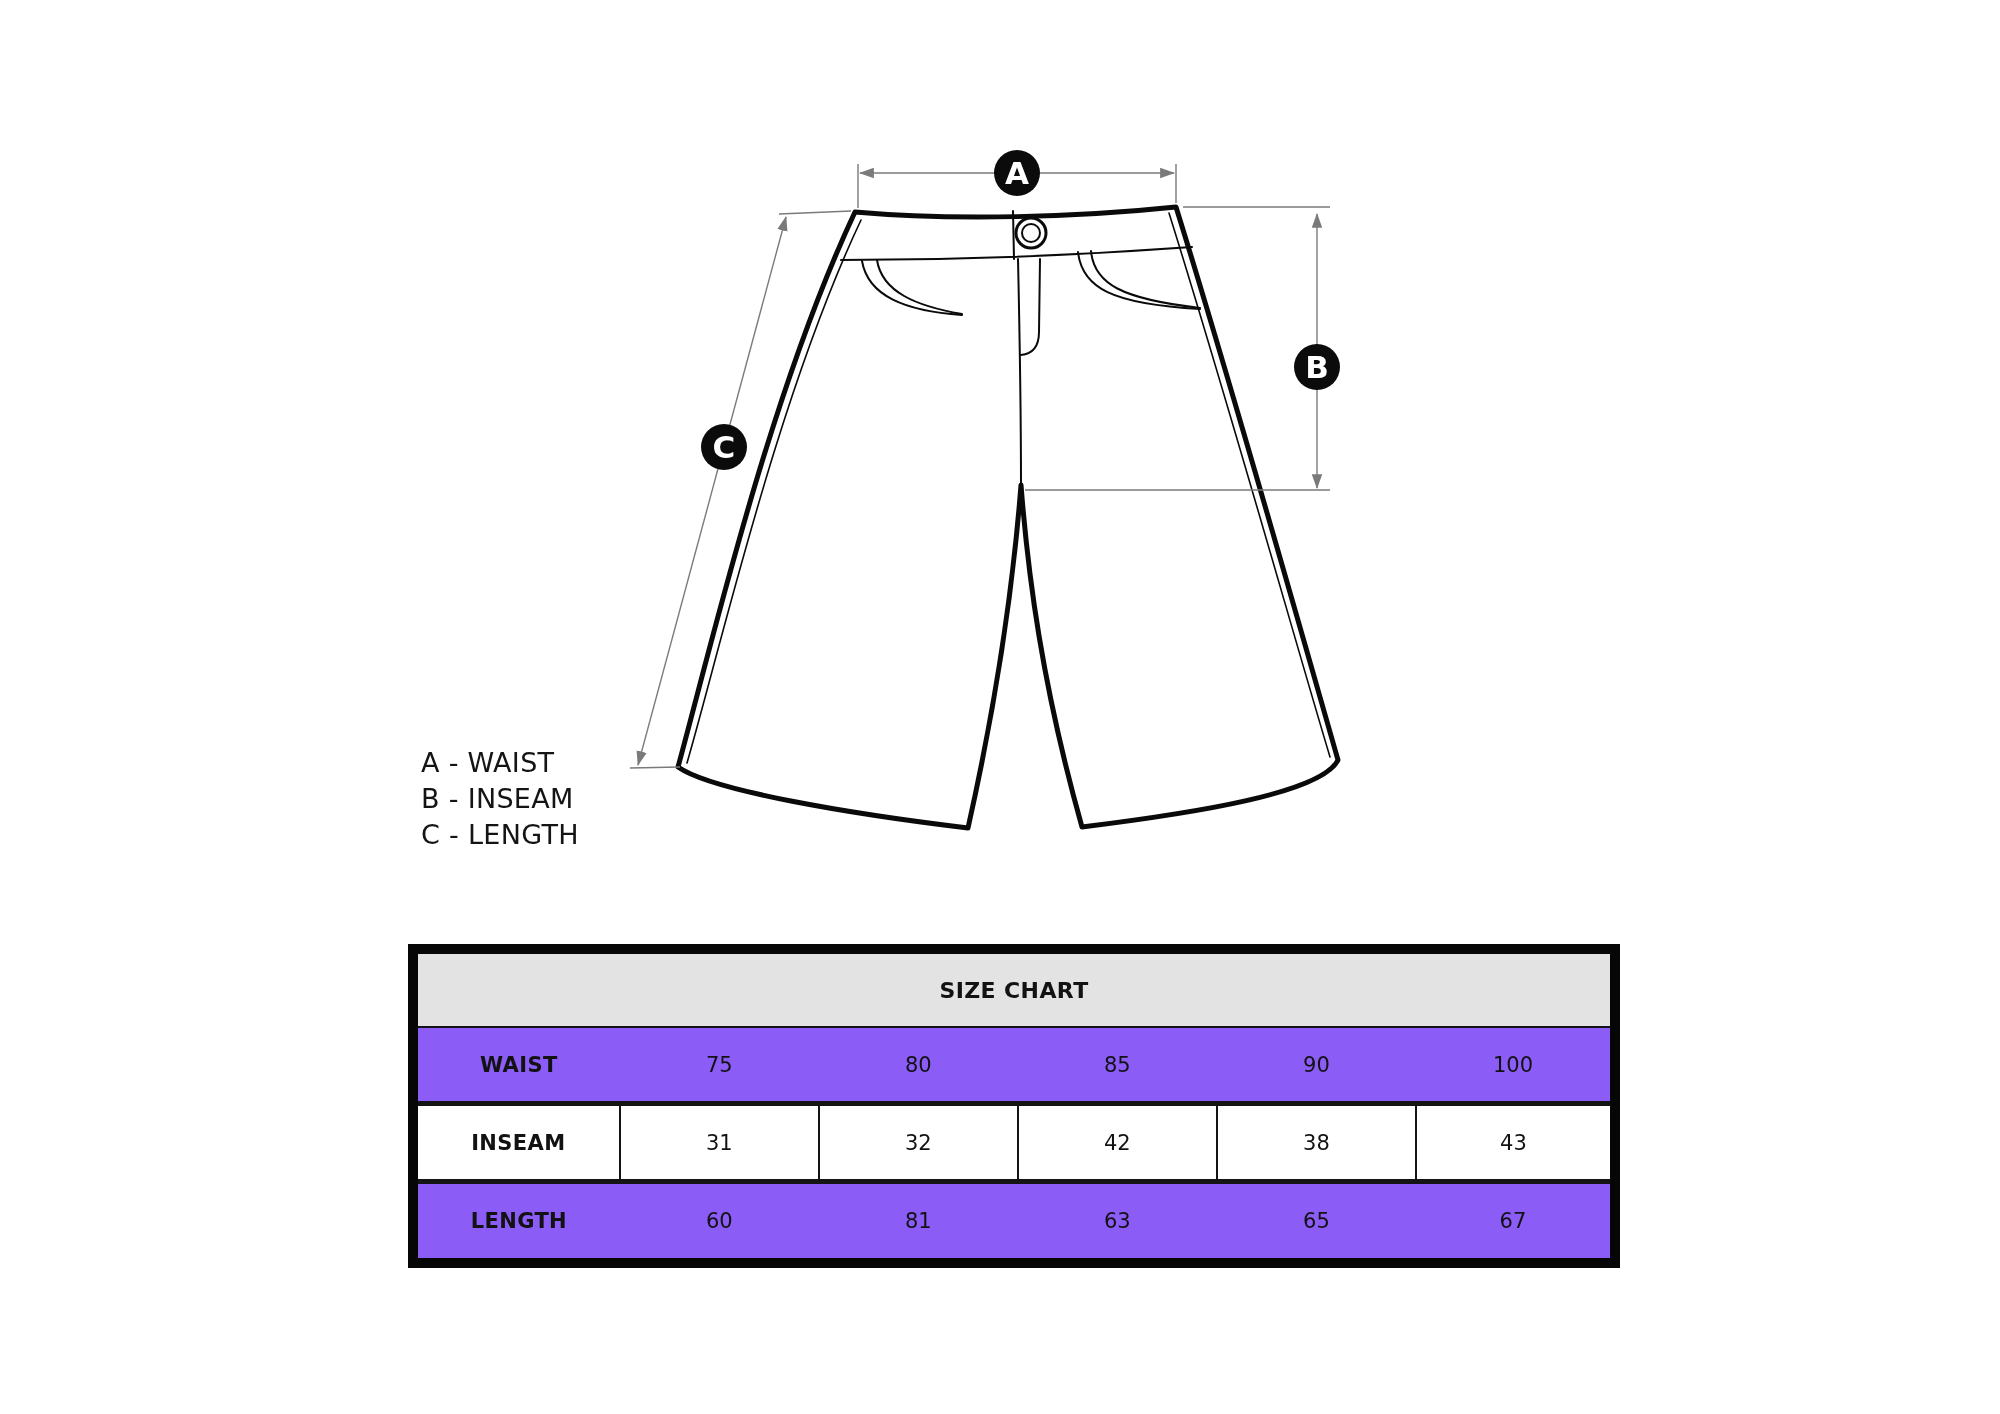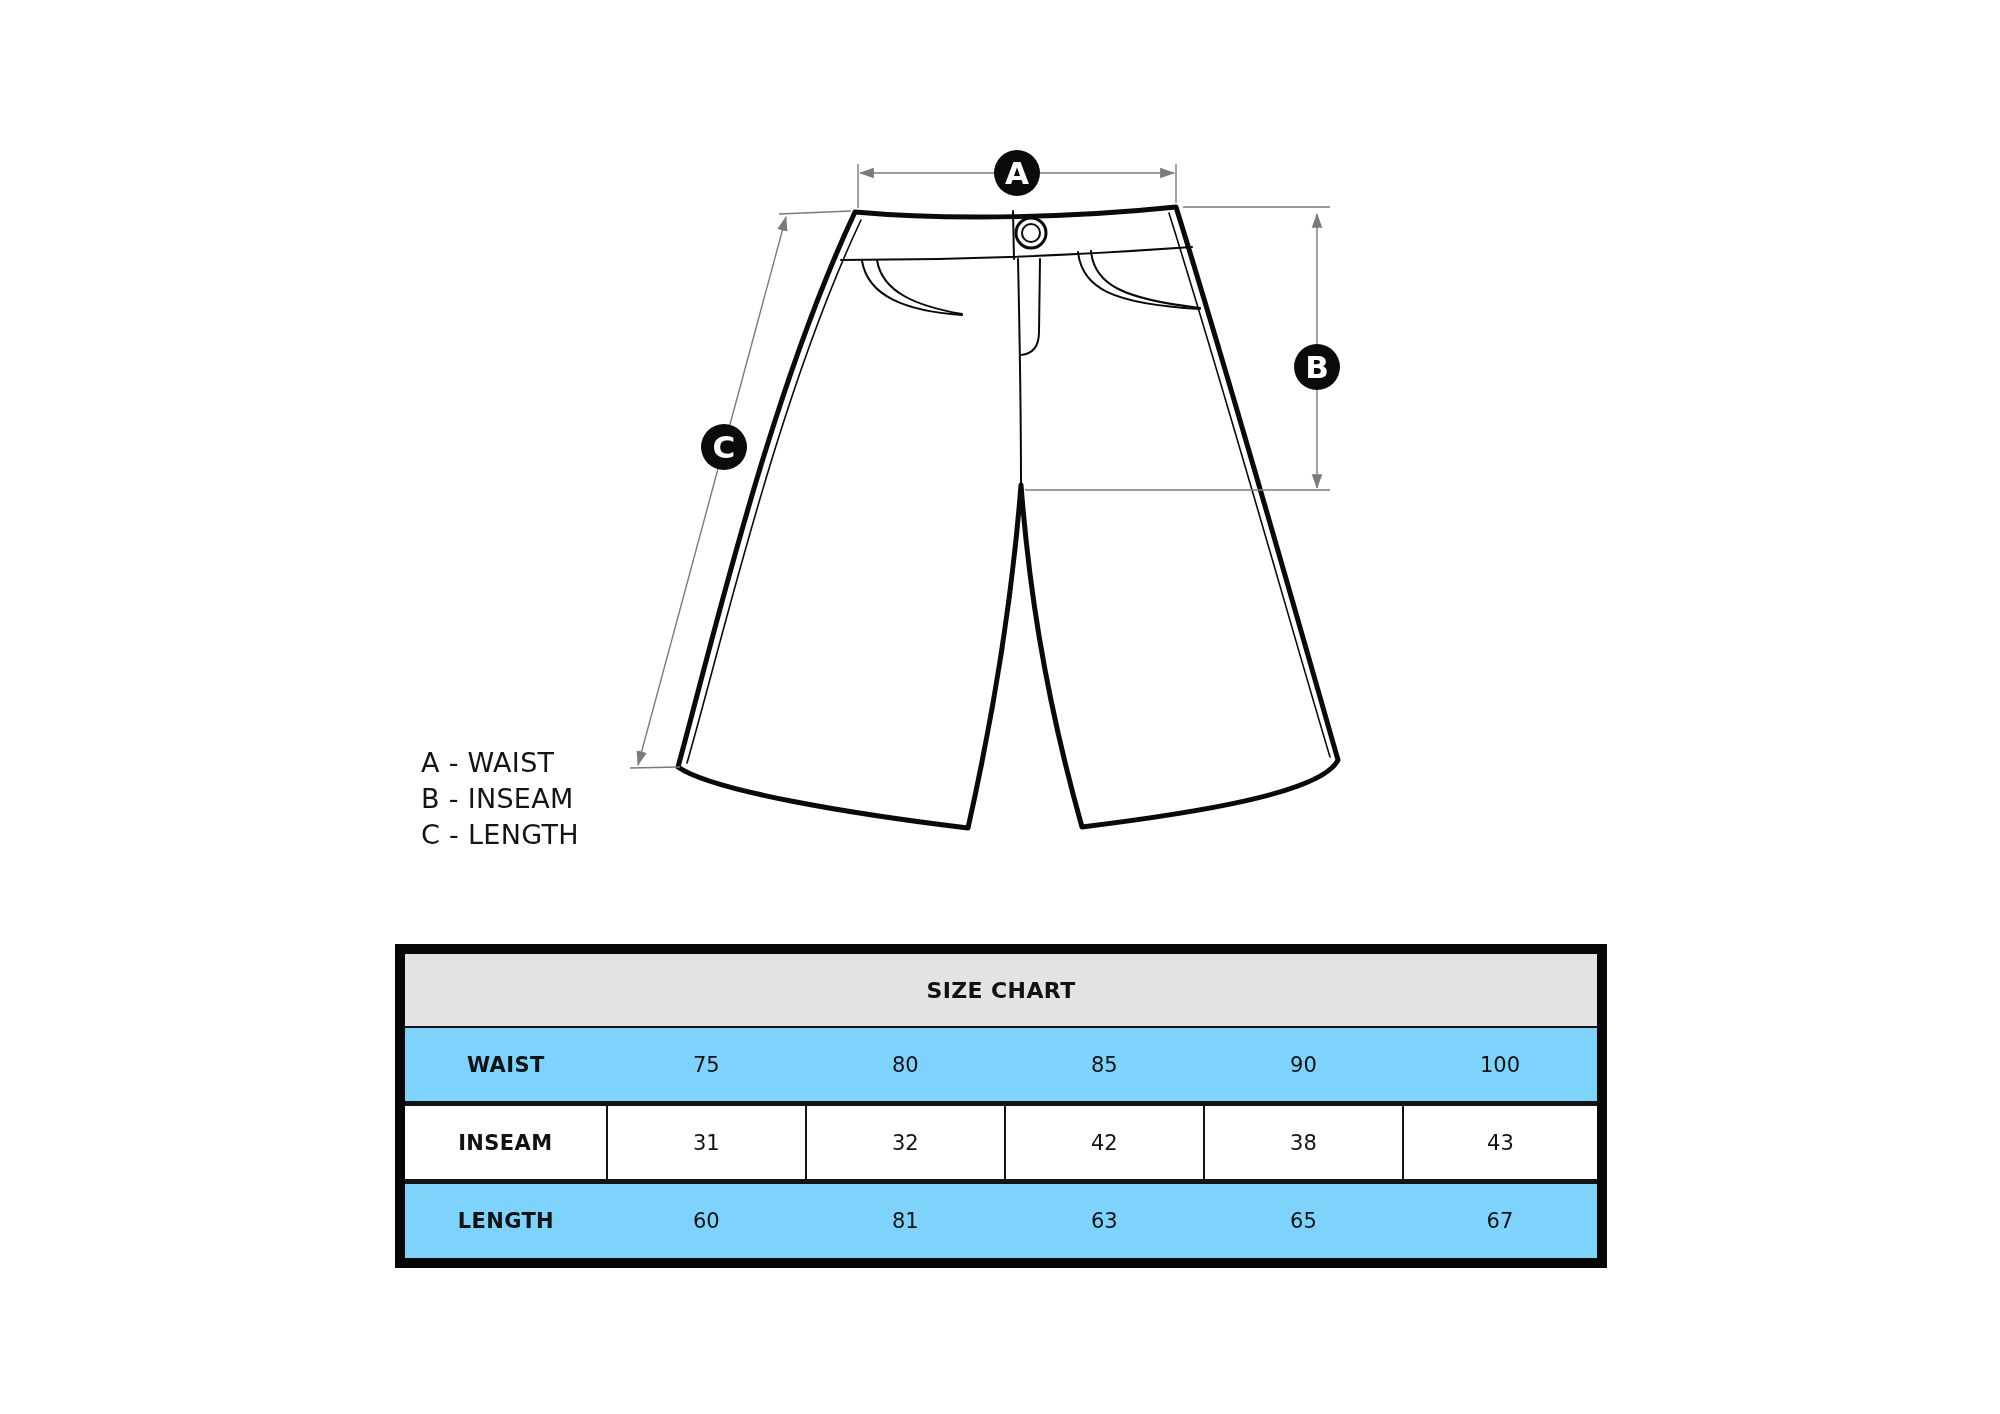--- a/index.html
+++ b/index.html
@@ -10,37 +10,37 @@
   
   .drawing-svg{position:absolute;left:0;top:0;width:2000px;height:1414px;}
 
   
   .legend{position:absolute;left:421px;top:745px;font-size:27px;line-height:36px;
           color:#141414;letter-spacing:.3px;}
   .legend div{white-space:pre;}
 
   
   .size-table{
-    position:absolute;left:395px;top:944px;width:1212px;height:324px;
+    position:absolute;left:408px;top:944px;width:1212px;height:324px;
     border-collapse:collapse;table-layout:fixed;background:#ffffff;
     border:10px solid #060606;
   }
   .size-table td{
     text-align:center;vertical-align:middle;padding:0;
     font-size:21px;color:#121212;background:#ffffff;
   }
   .row-title td{
     background:#e3e3e3;font-weight:bold;font-size:22px;letter-spacing:.4px;
     height:59px;border-bottom:2px solid #141414;
   }
   .row-cols td{height:62px;font-weight:bold;border-bottom:5px solid #141414;}
   .row-waist td{height:60px;border-bottom:5px solid #141414;}
   .row-inseam td{height:60px;border-bottom:5px solid #141414;}
   .row-length td{height:60px;}
-  .row-gray td{background:#7dd3fc;}
+  .row-gray td{background:#8b5cf6;}
   .vdiv td + td{border-left:2px solid #141414;}
   .row-label{font-weight:bold;font-size:21px;letter-spacing:.4px;}
 </style>
 </head>
 <body>
 
 <div class="stage">
 
   <svg class="drawing-svg" viewBox="0 0 2000 1414">
     <defs>

